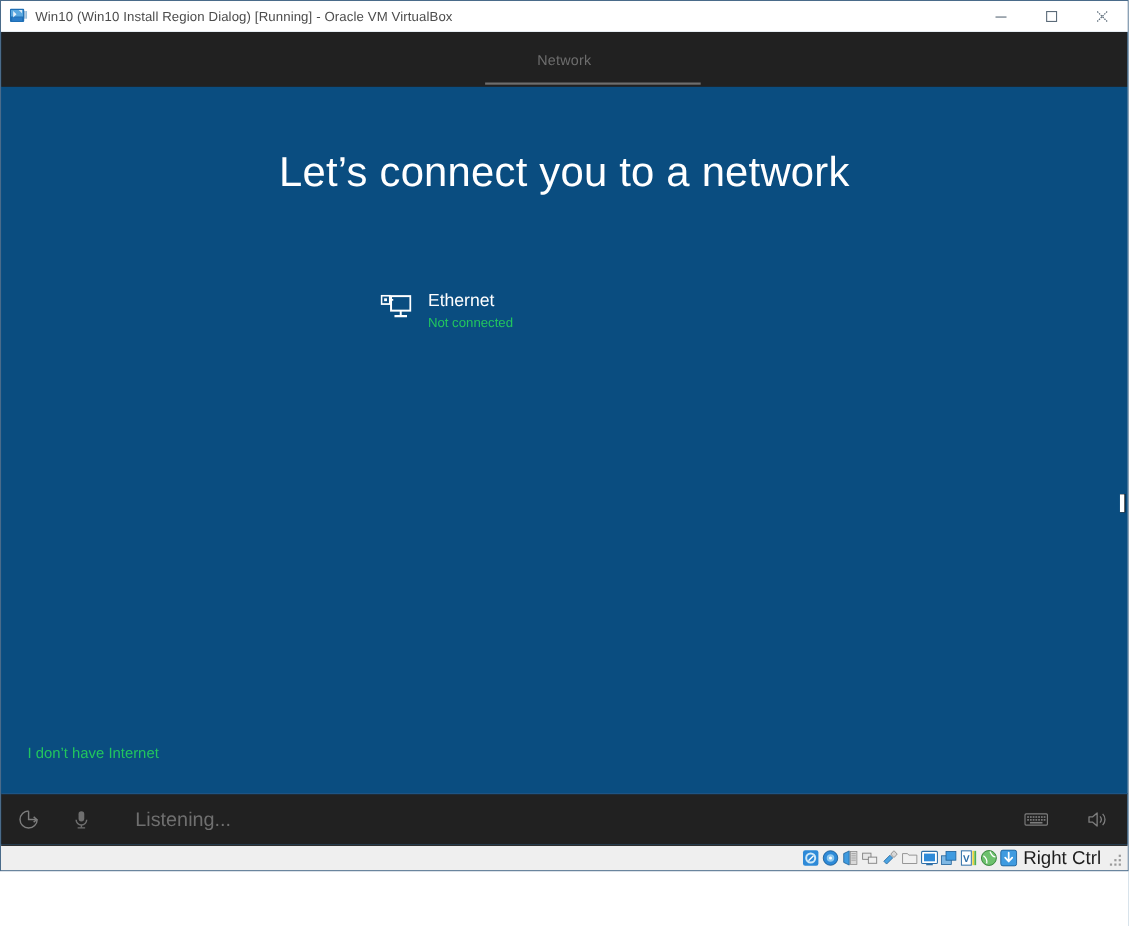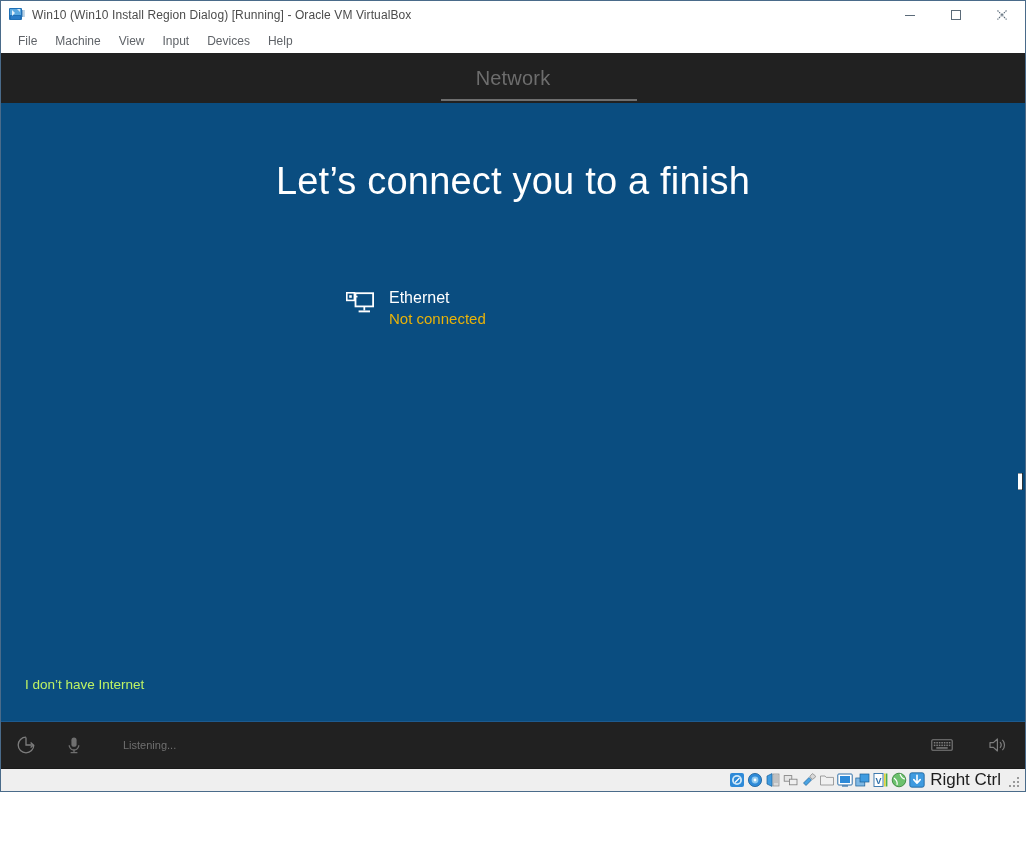--- a/index.html
+++ b/index.html
@@ -94,21 +94,21 @@
     position: absolute;
     left: 0; top: 0;
     width: 100%;
     height: 50px;
     background: #212121;
     display: flex;
     align-items: center;
     justify-content: center;
   }
   .oobe-header-title {
-    font-size: 20px;
+    font-size: 13px;
     color: #6d6d6d;
     letter-spacing: 0.2px;
   }
   .oobe-header-underline {
     position: absolute;
     left: 440px;
     top: 46px;
     width: 196px;
     height: 2px;
     background: #6e6e6e;
@@ -162,30 +162,30 @@
     display: flex;
     align-items: center;
     justify-content: center;
   }
   .network-text { line-height: 1.35; }
   .network-name {
     font-size: 16px;
     color: #ffffff;
   }
   .network-status {
-    font-size: 15px;
-    color: #eab308;
+    font-size: 12px;
+    color: #22c55e;
   }
 
   .oobe-link {
     position: absolute;
     left: 24px;
     bottom: 30px;
     font-size: 13.5px;
-    color: #bef264;
+    color: #22c55e;
   }
 
   
   .oobe-footer {
     position: absolute;
     left: 0; right: 0; bottom: 0;
     height: 46px;
     background: #212121;
     display: flex;
     align-items: center;
@@ -197,21 +197,21 @@
     display: flex;
     align-items: center;
     justify-content: center;
     color: #7d7d7d;
     flex: none;
   }
   .cortana-circle { margin-left: 12px; }
   .cortana-mic { margin-left: 22px; }
   .footer-listening {
     margin-left: 36px;
-    font-size: 11px;
+    font-size: 18px;
     color: #6f6f6f;
   }
   .footer-right {
     margin-left: auto;
     display: flex;
     align-items: center;
     padding-right: 14px;
   }
   .footer-right .footer-icon { margin-left: 30px; }
 
@@ -295,39 +295,31 @@
           </svg>
       </div>
       <div class="win-btn">
         <svg width="12" height="12" viewBox="0 0 12 12">
           <path d="M1.5 1.5 L10.5 10.5 M10.5 1.5 L1.5 10.5" stroke="#5b6b79" stroke-width="1.1" stroke-dasharray="1.4 0.9"></path>
         </svg>
       </div>
     </div>
   </div>
 
-  <div class="menubar">
-    <div class="menu-item">File</div>
-    <div class="menu-item">Machine</div>
-    <div class="menu-item">View</div>
-    <div class="menu-item">Input</div>
-    <div class="menu-item">Devices</div>
-    <div class="menu-item">Help</div>
-  </div>
 
   <div class="vm-screen">
 
     <div class="oobe-header">
       <span class="oobe-header-title">Network</span>
     </div>
     <div class="oobe-header-underline"></div>
 
     <div class="oobe-body">
 
-      <div class="oobe-heading">Let’s connect you to a finish</div>
+      <div class="oobe-heading">Let’s connect you to a network</div>
 
       <div class="network-list">
         <div class="network-item">
           <span class="network-icon">
             <svg width="28" height="24" viewBox="0 0 28 24">
               <rect x="0.8" y="0.8" width="7.6" height="7.6" fill="none" stroke="#ffffff" stroke-width="1.6"></rect>
               <rect x="3.2" y="3.2" width="2.6" height="2.6" fill="#ffffff"></rect>
               <path d="M8.4 4.6 L11.5 4.6" stroke="#ffffff" stroke-width="1.6"></path>
               <rect x="9.5" y="1.2" width="17.6" height="13.2" fill="none" stroke="#ffffff" stroke-width="1.8"></rect>
               <path d="M18.3 14.6 L18.3 18.4" stroke="#ffffff" stroke-width="1.8"></path>

